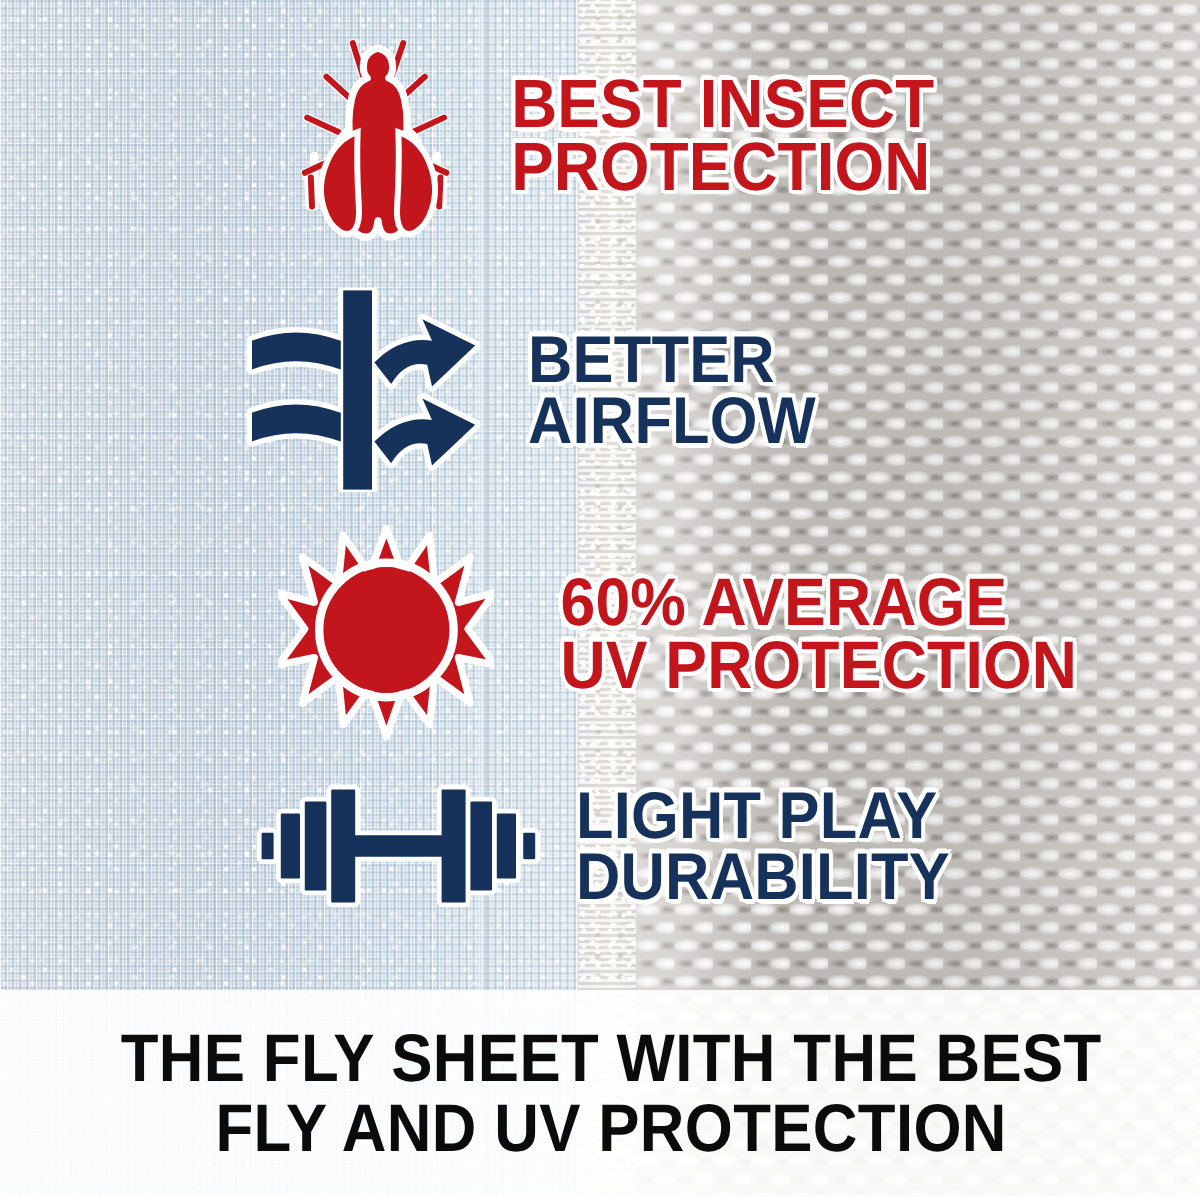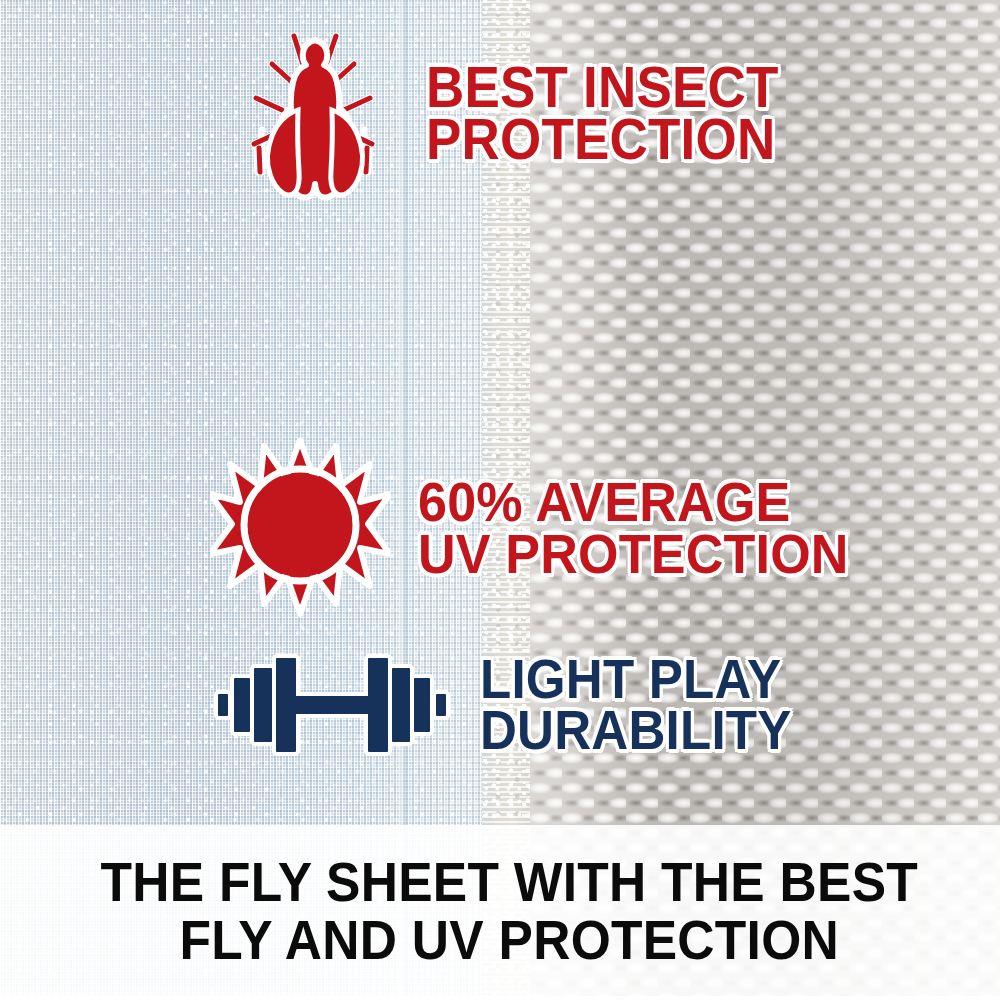--- a/index.html
+++ b/index.html
@@ -84,21 +84,21 @@
   .t-navy{color:#16315a;
     text-shadow:
       -3px -3px 0 #fff, 3px -3px 0 #fff, -3px 3px 0 #fff, 3px 3px 0 #fff,
       0 -3.5px 0 #fff, 0 3.5px 0 #fff, -3.5px 0 0 #fff, 3.5px 0 0 #fff,
       -2px -4px 0 #fff, 2px 4px 0 #fff;}
 
   #row-insect{left:232px;top:22px;}
   #row-insect .feat-text{font-size:57px;margin-left:34px;margin-top:2px;}
   #row-air{left:204px;top:240px;}
   #row-air .feat-text{font-size:55px;margin-left:36px;}
-  #row-uv{left:210px;top:438px;}
+  #row-uv{left:232px;top:438px;gap:27px;}
   #row-uv .feat-text{font-size:56px;margin-left:28px;}
   #row-dur{left:212px;top:650px;}
   #row-dur .feat-text{font-size:55px;margin-left:28px;}
 
   
   #banner{
     position:absolute;left:0;right:0;top:825px;bottom:0;
     background:rgba(255,255,255,.90);
     display:flex;align-items:center;justify-content:center;padding-left:18px;
   }
@@ -157,20 +157,46 @@
         <path d="M66 88 q-18 6 -26 26 q-8 20 -2 38 q4 13 13 19 q8 5 13 -2 q4 -6 3 -20
                  q-2 -32 -1 -61 z" fill="#c3161c" stroke="#ffffff" stroke-width="5"></path>
         <path d="M100 88 q18 6 26 26 q8 20 2 38 q-4 13 -13 19 q-8 5 -13 -2 q-4 -6 -3 -20
                  q2 -32 1 -61 z" fill="#c3161c" stroke="#ffffff" stroke-width="5"></path>
       </svg>
     </div>
     <div class="feat-text t-red">BEST INSECT
 PROTECTION</div>
   </div>
 
+  <div class="row" id="row-air">
+    <div class="icon-wrap">
+      <svg width="200" height="170" viewBox="0 0 200 170">
+        <g stroke="#ffffff" stroke-width="9" stroke-linejoin="round" fill="none">
+          <path d="M6 44 q36 -14 74 0 v24 q-38 -14 -74 0 z"></path>
+          <path d="M6 104 q36 -14 74 0 v24 q-38 -14 -74 0 z"></path>
+          <rect x="82" y="2" width="24" height="166"></rect>
+          <path d="M108 62 q22 -22 48 -18 l-8 -18 l44 22 l-36 34 l-4 -18
+                   q-18 -4 -30 16 z"></path>
+          <path d="M108 128 q22 -22 48 -18 l-8 -18 l44 22 l-36 34 l-4 -18
+                   q-18 -4 -30 16 z"></path>
+        </g>
+        <g fill="#16315a">
+          <path d="M6 44 q36 -14 74 0 v24 q-38 -14 -74 0 z"></path>
+          <path d="M6 104 q36 -14 74 0 v24 q-38 -14 -74 0 z"></path>
+          <rect x="82" y="2" width="24" height="166"></rect>
+          <path d="M108 62 q22 -22 48 -18 l-8 -18 l44 22 l-36 34 l-4 -18
+                   q-18 -4 -30 16 z"></path>
+          <path d="M108 128 q22 -22 48 -18 l-8 -18 l44 22 l-36 34 l-4 -18
+                   q-18 -4 -30 16 z"></path>
+        </g>
+      </svg>
+    </div>
+    <div class="feat-text t-navy">BETTER
+AIRFLOW</div>
+  </div>
 
   <div class="row" id="row-uv">
     <div class="icon-wrap">
       <svg width="180" height="180" viewBox="0 0 180 180">
         <polygon points="90,2 104,40 126,8 130,48 160,26 150,64 180,56 158,86
                          180,116 150,110 160,148 130,126 126,166 104,136 90,176
                          76,136 54,166 50,126 20,148 30,110 0,116 22,86
                          0,56 30,64 20,26 50,48 54,8 76,40" fill="#c3161c" stroke="#ffffff" stroke-width="6" stroke-linejoin="round"></polygon>
         <circle cx="90" cy="87" r="56" fill="none" stroke="#ffffff" stroke-width="7"></circle>
         <circle cx="90" cy="87" r="52" fill="#c3161c"></circle>

